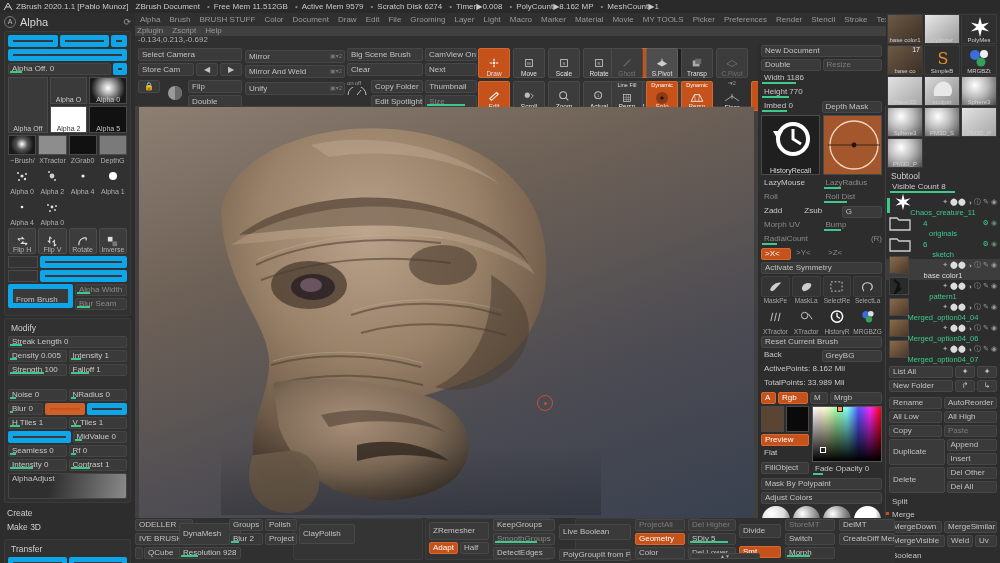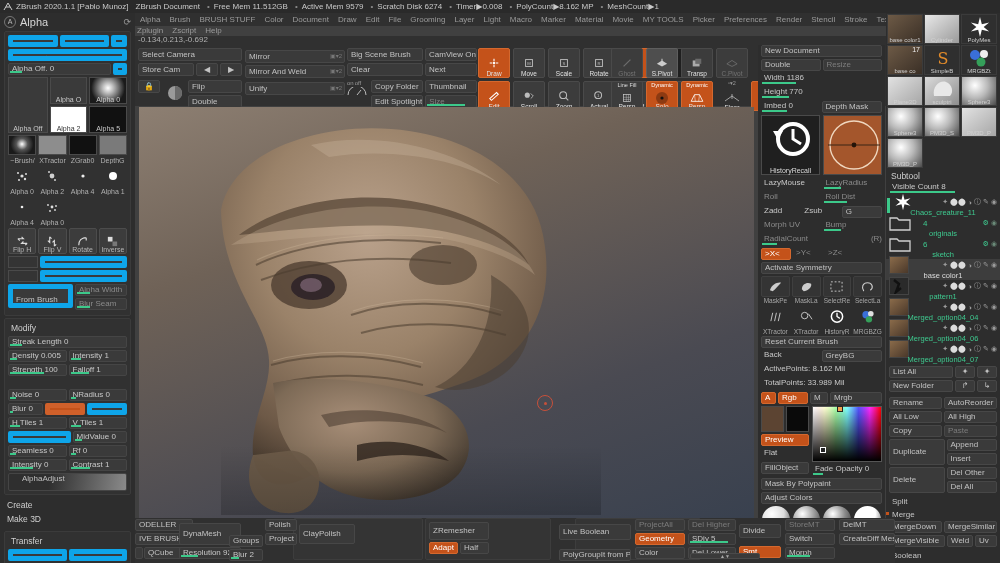--- a/index.html
+++ b/index.html
@@ -85,22 +85,22 @@
   .sw.black{background:#111;}
   .sw.radial{background:radial-gradient(circle at 50% 40%,#fff 0%,#bdbdbd 22%,#1a1a1a 72%);}
   .sw.radial-s{background:radial-gradient(circle at 50% 45%,#fff 0%,#555 35%,#1a1a1a 70%);}
   .iconrow{display:flex;gap:2px;margin-bottom:11px;}
   .dotic{flex:1;height:20px;display:flex;align-items:center;justify-content:center;position:relative;}
   .dotic .lbl{position:absolute;bottom:-9px;left:0;width:100%;text-align:center;font-size:7px;
     color:#b0b0b0;white-space:nowrap;overflow:hidden;}
   .toolbtn{flex:1;height:26px;background:#3c3c3c;border:1px solid #4c4c4c;border-radius:2px;
     position:relative;display:flex;align-items:center;justify-content:center;color:#c4c4c4;font-size:11px;}
   .toolbtn .lbl{position:absolute;bottom:0;left:0;width:100%;text-align:center;font-size:7px;color:#b5b5b5;}
-  .grad{height:18px;background:linear-gradient(100deg,#2f2f2f 0%,#2f2f2f 35%,#8a8a8a 100%);
-    border:1px solid #454545;border-radius:2px;font-size:8px;color:#c0c0c0;padding-left:13px;line-height:9px;}
+  .grad{height:26px;background:linear-gradient(100deg,#2f2f2f 0%,#2f2f2f 35%,#8a8a8a 100%);
+    border:1px solid #454545;border-radius:2px;font-size:8px;color:#c0c0c0;padding-left:3px;line-height:9px;}
 
   
   .toptool{position:absolute;left:135px;top:36px;width:760px;height:70px;background:#303030;}
   .coord{position:absolute;left:3px;top:-1px;font-size:8px;color:#b0b0b0;}
   .ttgrp{position:absolute;display:flex;flex-direction:column;gap:2px;}
   .tbtn{background:#3a3a3a;border:1px solid #474747;border-radius:2px;height:13px;line-height:11px;
     font-size:8px;color:#c2c2c2;padding-left:3px;white-space:nowrap;overflow:hidden;position:relative;}
   .tbtn.dim{color:#828282;}
   .tbtn .rr{position:absolute;right:2px;top:0;font-size:6px;color:#777;}
   .bigbtn{width:32px;height:30px;background:#3c3c3c;border:1px solid #4a4a4a;border-radius:2px;
@@ -1222,40 +1222,45 @@
         <div class="bbtn" style="flex:0 0 8px"></div>
         <div class="bbtn" style="flex:1">QCube</div>
       </div>
     </div>
 
     <div class="bgrp" style="left:44px;top:5px;width:62px;">
       <div class="bbtn" style="height:22px;line-height:20px">DynaMesh</div>
       <div class="bsl"><span>Resolution 928</span><span class="fill" style="width:28%"></span></div>
     </div>
 
-    <div class="bgrp" style="left:94px;top:1px;width:34px;margin-top:16px;">
+    <div class="bgrp" style="left:94px;top:1px;width:34px;">
       <div class="bbtn">Groups</div>
       <div class="bsl"><span>Blur 2</span><span class="fill" style="width:25%"></span></div>
     </div>
     <div class="bgrp" style="left:130px;top:1px;width:32px;">
       <div class="bbtn">Polish</div>
       <div class="bbtn">Project</div>
     </div>
 
     <div class="bgrp" style="left:164px;top:6px;width:56px;">
       <div class="bbtn" style="height:20px;line-height:18px">ClayPolish</div>
     </div>
 
     <div class="bgrp" style="left:294px;top:4px;width:60px;">
       <div class="bbtn" style="height:18px;line-height:16px">ZRemesher</div>
       <div style="display:flex;gap:2px;">
         <div class="bbtn on" style="flex:1">Adapt</div>
         <div class="bbtn" style="flex:1">Half</div>
       </div>
     </div>
+    <div class="bgrp" style="left:358px;top:1px;width:62px;">
+      <div class="bbtn">KeepGroups</div>
+      <div class="bsl dim"><span>SmoothGroups</span><span class="fill" style="width:70%"></span></div>
+      <div class="bbtn">DetectEdges</div>
+    </div>
     <div class="bgrp" style="left:424px;top:6px;width:72px;">
       <div class="bbtn" style="height:16px;line-height:14px">Live Boolean</div>
       <div class="bbtn" style="margin-top:7px">PolyGroupIt from Paint</div>
     </div>
 
     <div class="bgrp" style="left:352px;top:1px;width:60px;"></div>
 
     <div class="bgrp" style="left:364px;top:1px;"></div>
 
     <div class="bgrp" style="left:368px;top:1px;"></div>

